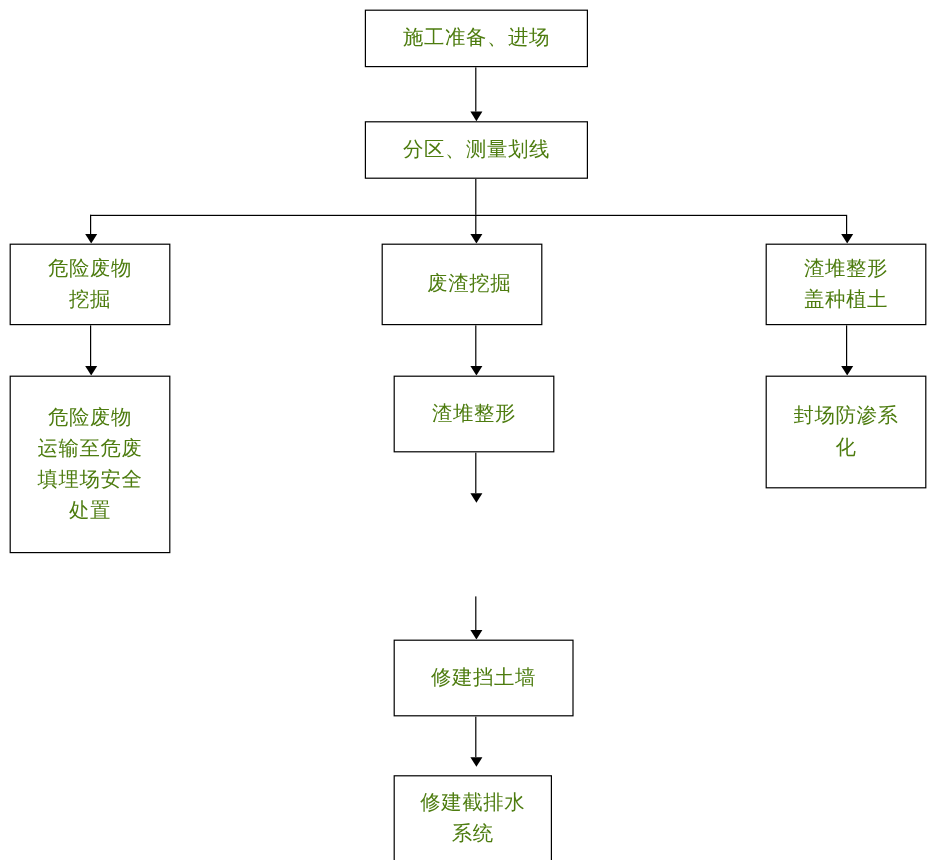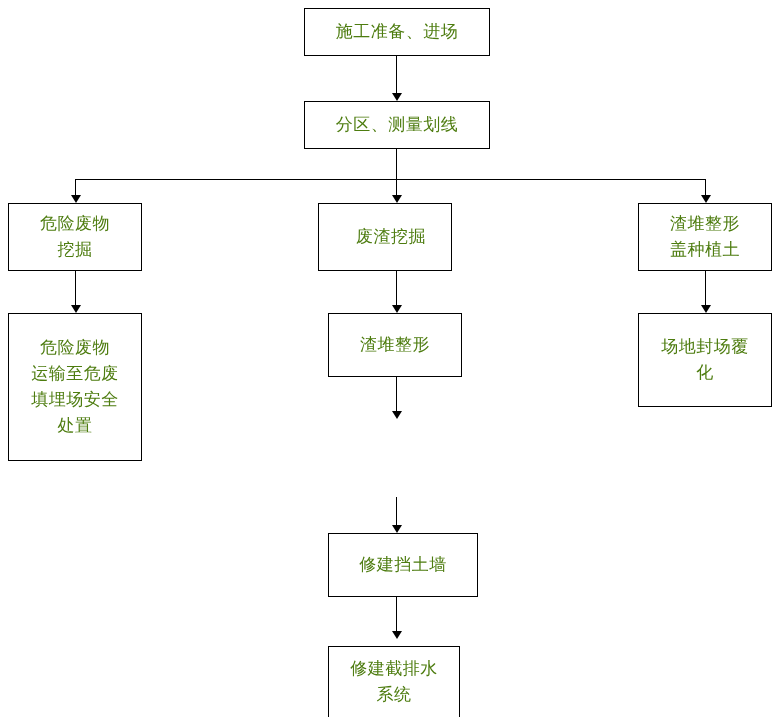--- a/index.html
+++ b/index.html
@@ -99,21 +99,21 @@
   <div class="node" style="left:638px; top:203px; width:134px; height:68px;">渣堆整形
 盖种植土</div>
 
   <div class="node" style="left:8px; top:313px; width:134px; height:148px;">危险废物
 运输至危废
 填埋场安全
 处置</div>
 
   <div class="node" style="left:328px; top:313px; width:134px; height:64px;">渣堆整形</div>
 
-  <div class="node" style="left:638px; top:313px; width:134px; height:94px;">场地封场覆
+  <div class="node" style="left:638px; top:313px; width:134px; height:94px;">封场防渗系
 化</div>
 
 
   <div class="node" style="left:328px; top:533px; width:150px; height:64px;">修建挡土墙</div>
 
   <div class="node" style="left:328px; top:646px; width:132px; height:72px;">修建截排水
 系统</div>
 
 </div>
 

